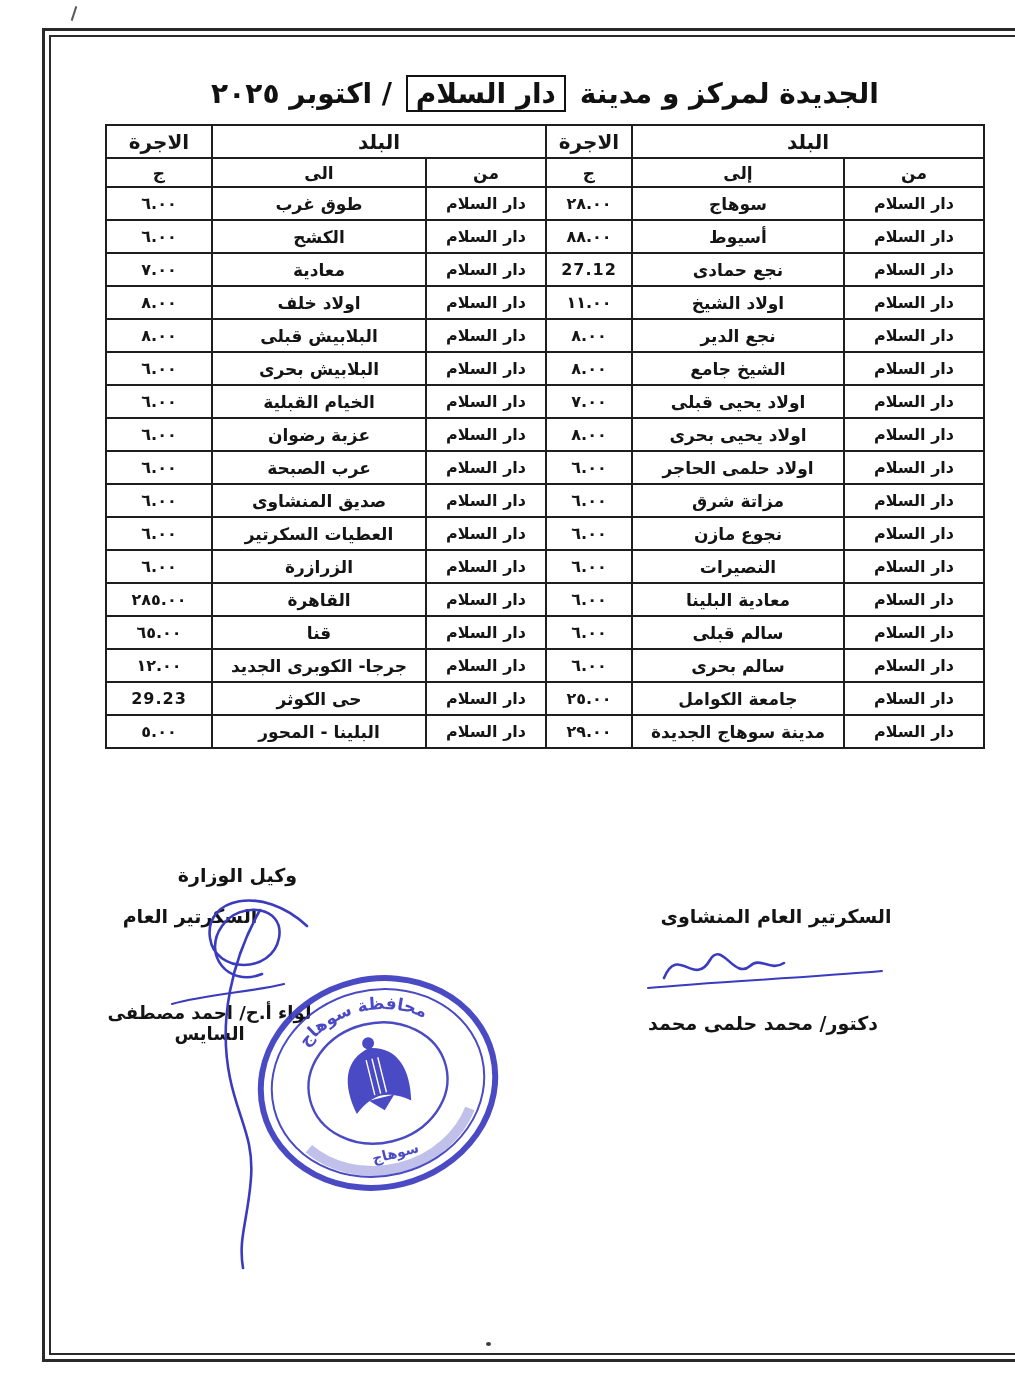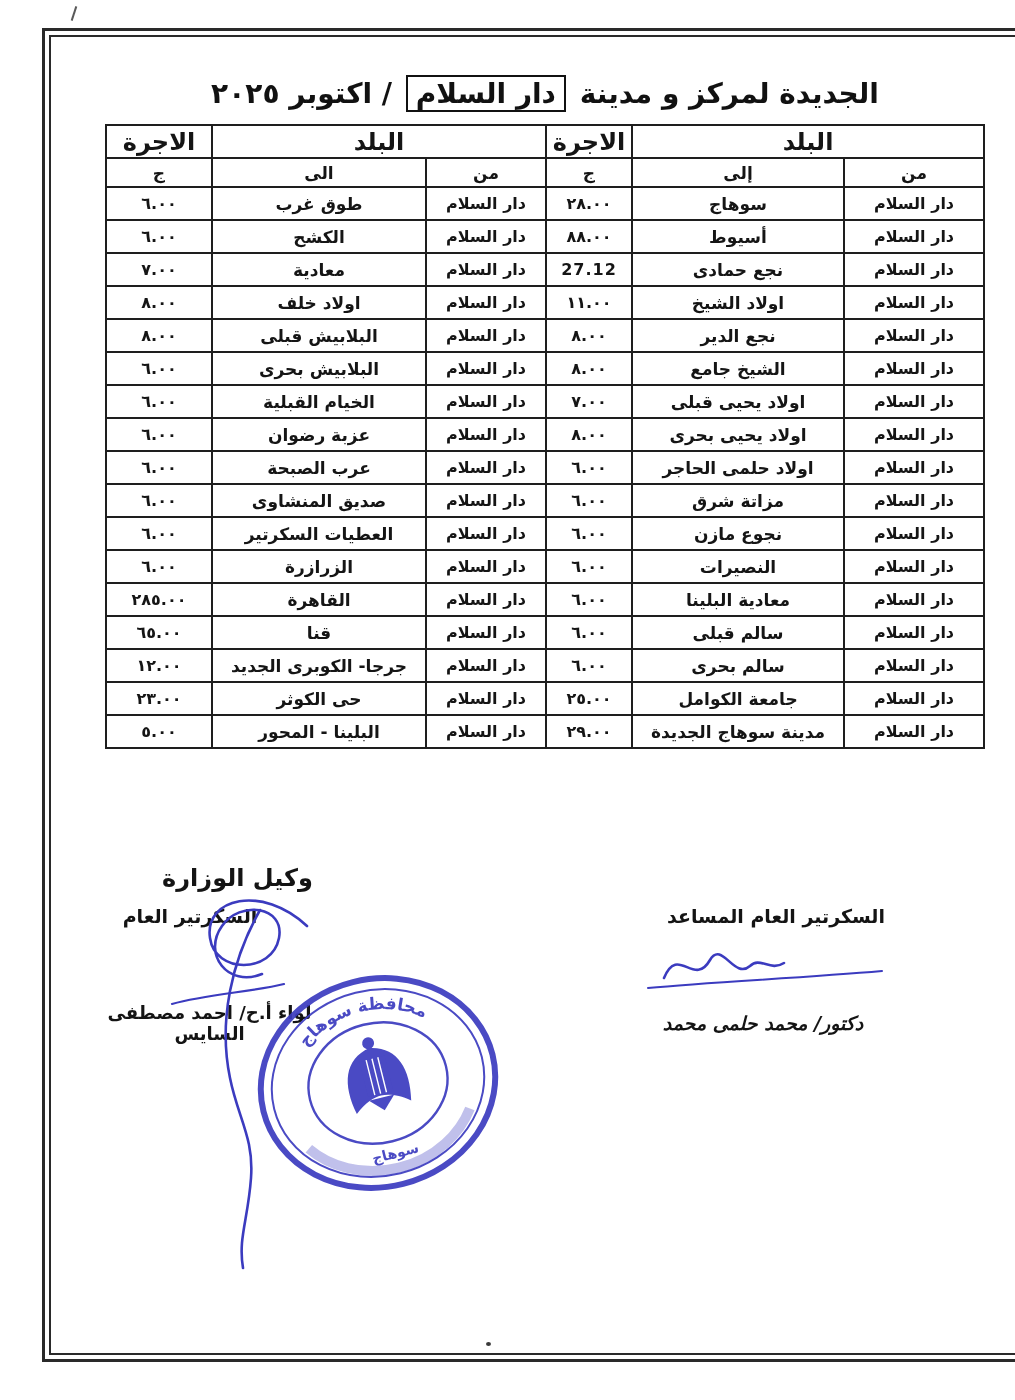--- a/index.html
+++ b/index.html
@@ -39,30 +39,30 @@
     width:878px;
   }
   .fare-table th, .fare-table td {
     border:2px solid #1e1e1e;
     font-weight:bold;
     text-align:center;
     vertical-align:middle;
     overflow:hidden;
     white-space:nowrap;
   }
-  .fare-table thead tr.h1 th { height:33px; font-size:24px; }
+  .fare-table thead tr.h1 th { height:33px; font-size:20px; }
   .fare-table thead tr.h2 th { height:29px; font-size:17px; }
   .fare-table tbody td { height:33px; font-size:17px; }
   .fare-table td.col-from { font-size:16px; }
   .fare-table td.col-fare { letter-spacing:1px; font-size:16px;margin-top:36px; }
 
   .sig-text { position:absolute; direction:rtl; font-weight:bold; color:#141414; text-align:center; }
   .sig-assistant-title { left:640px; top:905px; width:272px; font-size:19px; }
-  .sig-assistant-name  { left:648px; top:1012px; width:230px; font-size:19px;font-style:italic; }
-  .sig-deputy-title1   { left:150px; top:864px; width:175px; font-size:24px; }
+  .sig-assistant-name  { left:648px; top:1012px; width:230px; font-size:19px; }
+  .sig-deputy-title1   { left:150px; top:864px; width:175px; font-size:19px; }
   .sig-deputy-title2   { left:100px; top:905px; width:180px; font-size:19px; }
   .sig-deputy-name     { left:82px;  top:1002px; width:255px; font-size:18px; }
 
   .ink { position:absolute; pointer-events:none; }
   .sig-assistant-ink { left:636px; top:936px; }
   .sig-deputy-ink    { left:112px; top:876px; }
   .stamp             { left:233px; top:948px; opacity:0.92; }
 
   .corner-tick {
     position:absolute; left:73px; top:6px; width:2px; height:15px;
@@ -235,38 +235,38 @@
                 <td class="col-from">دار السلام</td>
                 <td class="col-to">جرجا- الكوبرى الجديد</td>
                 <td class="col-fare">١٢.٠٠</td>
               </tr>
               <tr>
                 <td class="col-from">دار السلام</td>
                 <td class="col-to">جامعة الكوامل</td>
                 <td class="col-fare">٢٥.٠٠</td>
                 <td class="col-from">دار السلام</td>
                 <td class="col-to">حى الكوثر</td>
-                <td class="col-fare">٢٣.٠٠</td>
+                <td class="col-fare">29.23</td>
               </tr>
               <tr>
                 <td class="col-from">دار السلام</td>
                 <td class="col-to">مدينة سوهاج الجديدة</td>
                 <td class="col-fare">٢٩.٠٠</td>
                 <td class="col-from">دار السلام</td>
                 <td class="col-to">البلينا - المحور</td>
                 <td class="col-fare">٥.٠٠</td>
               </tr>
             </tbody>
         </table>
 
       </div>
     </div>
   </div>
 
-  <div class="sig-text sig-assistant-title">السكرتير العام المساعد</div>
+  <div class="sig-text sig-assistant-title">السكرتير العام المنشاوى</div>
   <svg class="ink sig-assistant-ink" width="260" height="70" viewBox="0 0 260 70">
     <path d="M28 42 C 42 8, 58 52, 74 24 C 86 4, 98 44, 114 30 C 124 20, 134 36, 148 27" fill="none" stroke="#3b3bbf" stroke-width="2.6" stroke-linecap="round"></path>
     <path d="M12 52 C 75 46, 165 42, 246 35" fill="none" stroke="#3b3bbf" stroke-width="2" stroke-linecap="round"></path>
   </svg>
   <div class="sig-text sig-assistant-name">دكتور/ محمد حلمى محمد</div>
 
   <div class="sig-text sig-deputy-title1">وكيل الوزارة</div>
   <div class="sig-text sig-deputy-title2">السكرتير العام</div>
   <div class="sig-text sig-deputy-name">لواء أ.ح/ احمد مصطفى السايس</div>
 

